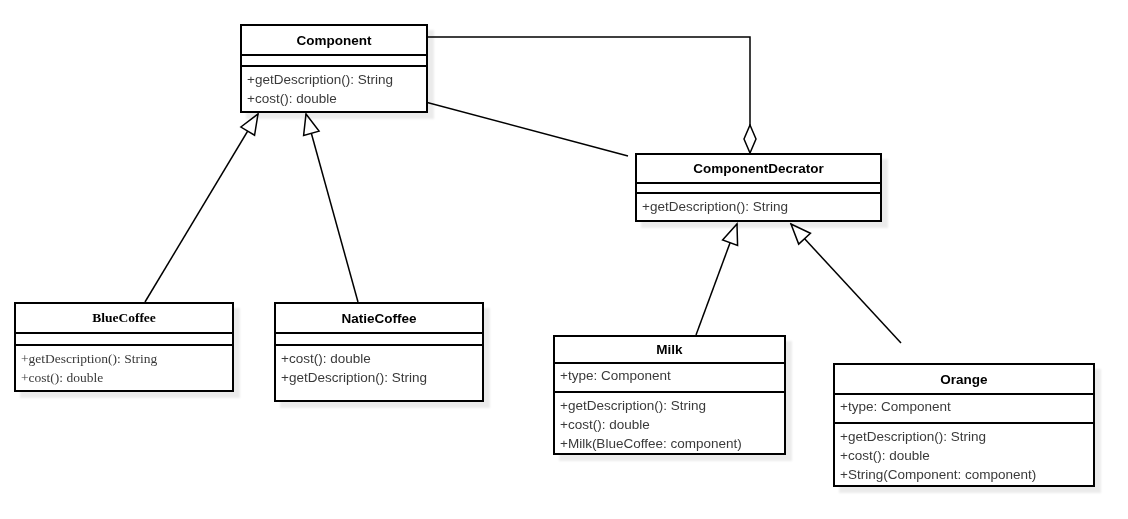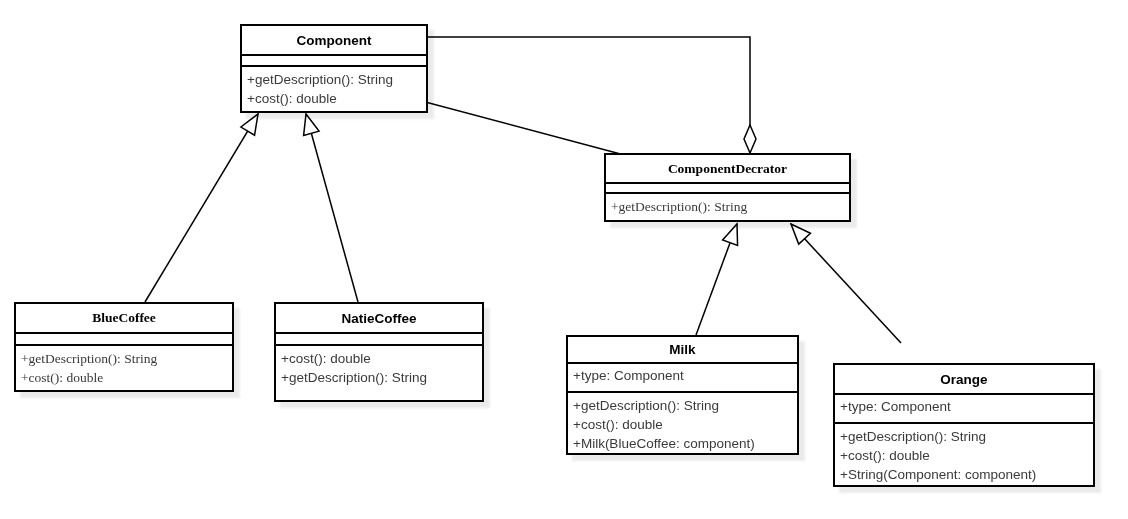--- a/index.html
+++ b/index.html
@@ -71,21 +71,21 @@
 
   <div class="uml-class" style="left:193px;top:24px;width:188px;height:89px;grid-template-rows:30px 11px 1fr;margin-left:47px;">
     <div class="uml-title">Component</div>
     <div class="uml-attrs"></div>
     <div class="uml-methods">
       <div class="uml-line">+getDescription(): String</div>
       <div class="uml-line">+cost(): double</div>
     </div>
   </div>
 
-  <div class="uml-class" style="left:604px;top:153px;width:247px;height:69px;grid-template-rows:29px 10px 1fr;font-family:Liberation Serif, serif;">
+  <div class="uml-class" style="left:635px;top:153px;width:247px;height:69px;grid-template-rows:29px 10px 1fr;">
     <div class="uml-title">ComponentDecrator</div>
     <div class="uml-attrs"></div>
     <div class="uml-methods">
       <div class="uml-line">+getDescription(): String</div>
     </div>
   </div>
 
   <div class="uml-class" style="left:14px;top:302px;width:220px;height:90px;grid-template-rows:30px 12px 1fr;font-family:Liberation Serif, serif;">
     <div class="uml-title">BlueCoffee</div>
     <div class="uml-attrs"></div>
@@ -97,21 +97,21 @@
 
   <div class="uml-class" style="left:274px;top:302px;width:210px;height:100px;grid-template-rows:30px 12px 1fr;">
     <div class="uml-title">NatieCoffee</div>
     <div class="uml-attrs"></div>
     <div class="uml-methods">
       <div class="uml-line">+cost(): double</div>
       <div class="uml-line">+getDescription(): String</div>
     </div>
   </div>
 
-  <div class="uml-class" style="left:553px;top:335px;width:233px;height:120px;grid-template-rows:27px 29px 1fr;margin-left:13px;">
+  <div class="uml-class" style="left:553px;top:335px;width:233px;height:120px;grid-template-rows:27px 29px 1fr;">
     <div class="uml-title">Milk</div>
     <div class="uml-attrs">
       <div class="uml-line">+type: Component</div>
     </div>
     <div class="uml-methods">
       <div class="uml-line">+getDescription(): String</div>
       <div class="uml-line">+cost(): double</div>
       <div class="uml-line">+Milk(BlueCoffee: component)</div>
     </div>
   </div>

